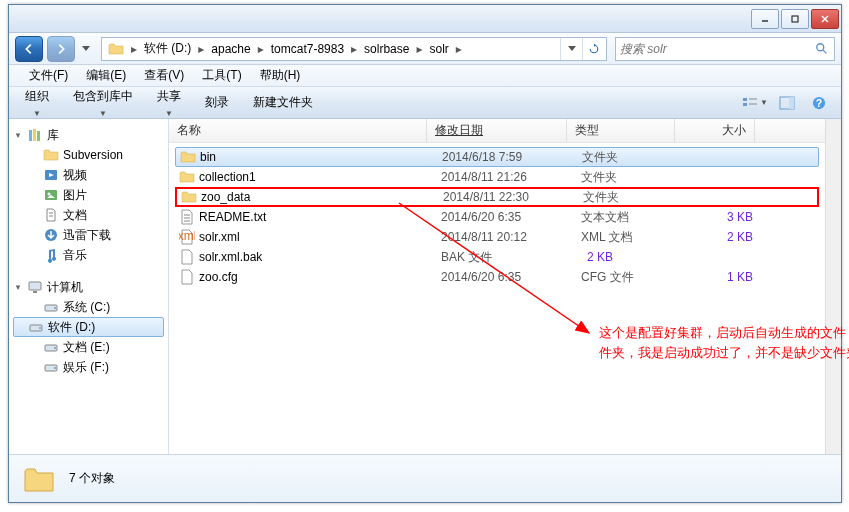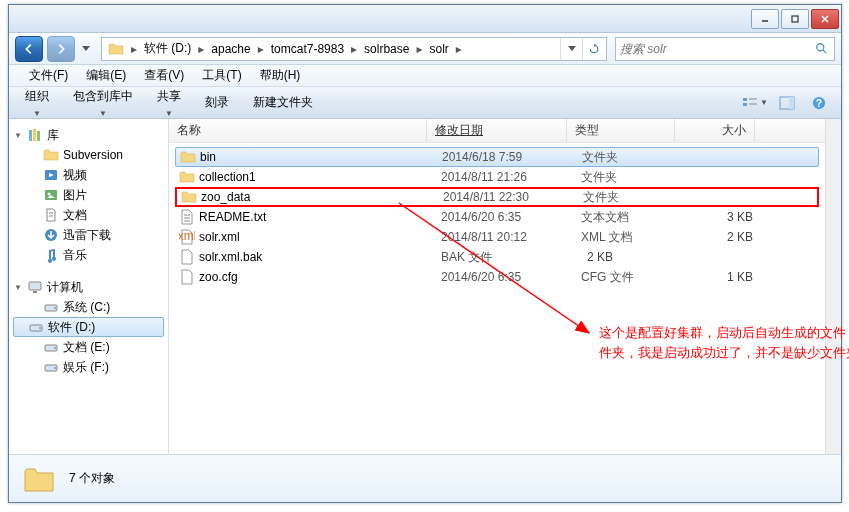--- a/index.html
+++ b/index.html
@@ -58,21 +58,21 @@
     .col-type { width: 108px; }
     .col-size { width: 80px; text-align: right; justify-content: flex-end; }
     
     .filelist { flex: 1; padding: 4px 6px; position: relative; }
     .file-row { height: 20px; display: flex; align-items: center; cursor: pointer; }
     .file-row.selected { background: linear-gradient(to bottom, #ebf4fd, #cfe4f9); border: 1px solid #7fb3e0; border-radius: 2px; }
     .file-row.highlighted { border: 2px solid #ff0000; }
     .fc-name { width: 258px; display: flex; align-items: center; gap: 4px; padding-left: 4px; }
     .fc-date { width: 140px; padding-left: 8px; color: #555; }
     .fc-type { width: 108px; padding-left: 8px; color: #555; }
-    .fc-size { width: 80px; text-align: right; padding-right: 8px; color: #404040; }
+    .fc-size { width: 80px; text-align: right; padding-right: 8px; color: #6d28d9; }
     .file-icon { width: 16px; height: 16px; display: flex; align-items: center; justify-content: center; }
     
     .annotation { position: absolute; left: 430px; top: 180px; width: 380px; color: #ff0000; font-size: 13px; line-height: 1.5; }
     .arrow-svg { position: absolute; left: 220px; top: 50px; pointer-events: none; }
     
     .statusbar { height: 48px; background: linear-gradient(to bottom, #f6fafd, #e8f1fa); border-top: 1px solid #c8d6e5; display: flex; align-items: center; padding: 0 12px; gap: 12px; }
     .status-icon { width: 36px; height: 36px; }
     
     .scrollbar-v { width: 16px; background: #f0f0f0; border-left: 1px solid #ddd; }
     

